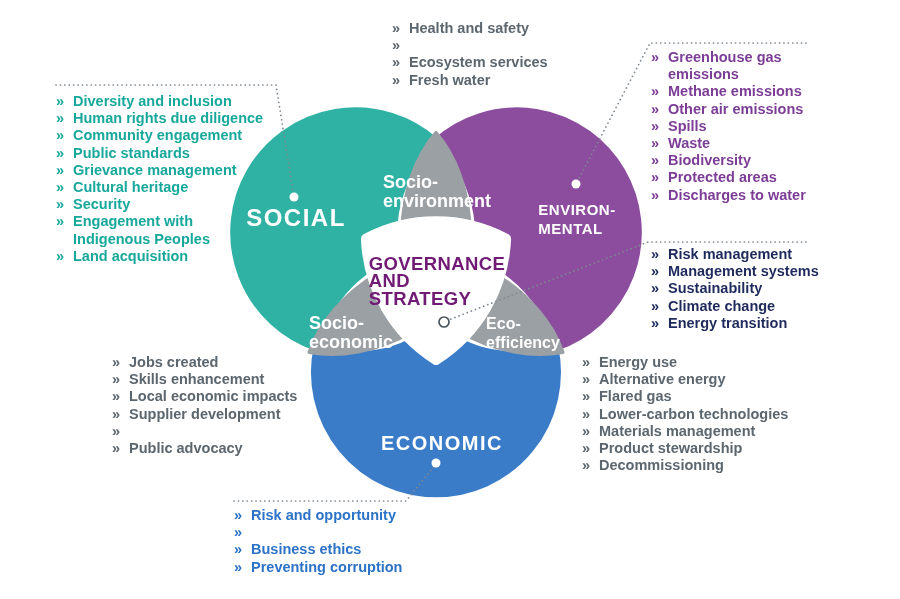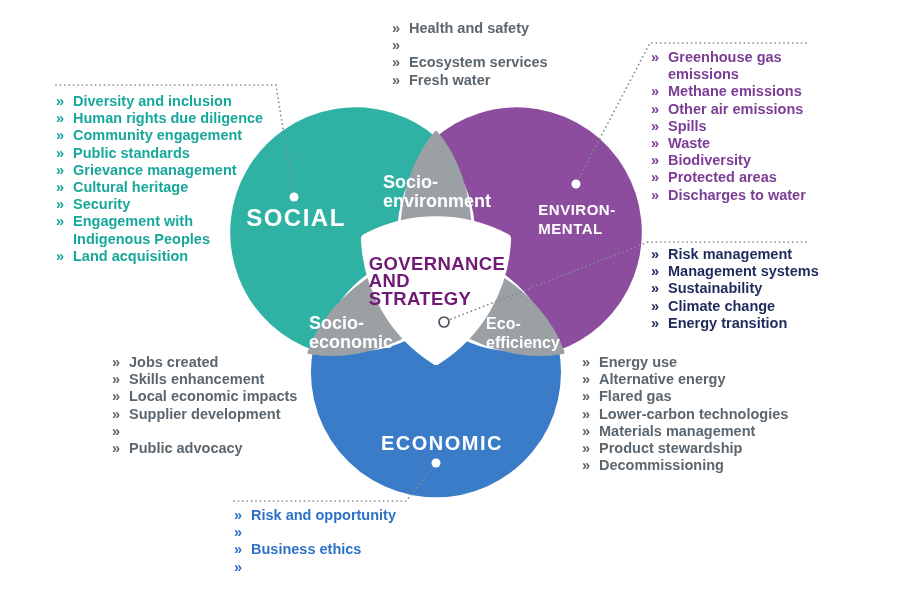--- a/index.html
+++ b/index.html
@@ -246,15 +246,16 @@
       </div>
       <div class="li">
         <span class="mk">»</span>
       </div>
       <div class="li">
         <span class="mk">»</span>
         <span class="tx">Business ethics</span>
       </div>
       <div class="li">
         <span class="mk">»</span>
+        <span class="tx">Preventing corruption</span>
       </div>
     </div>
 </div>
 
 </body></html>

